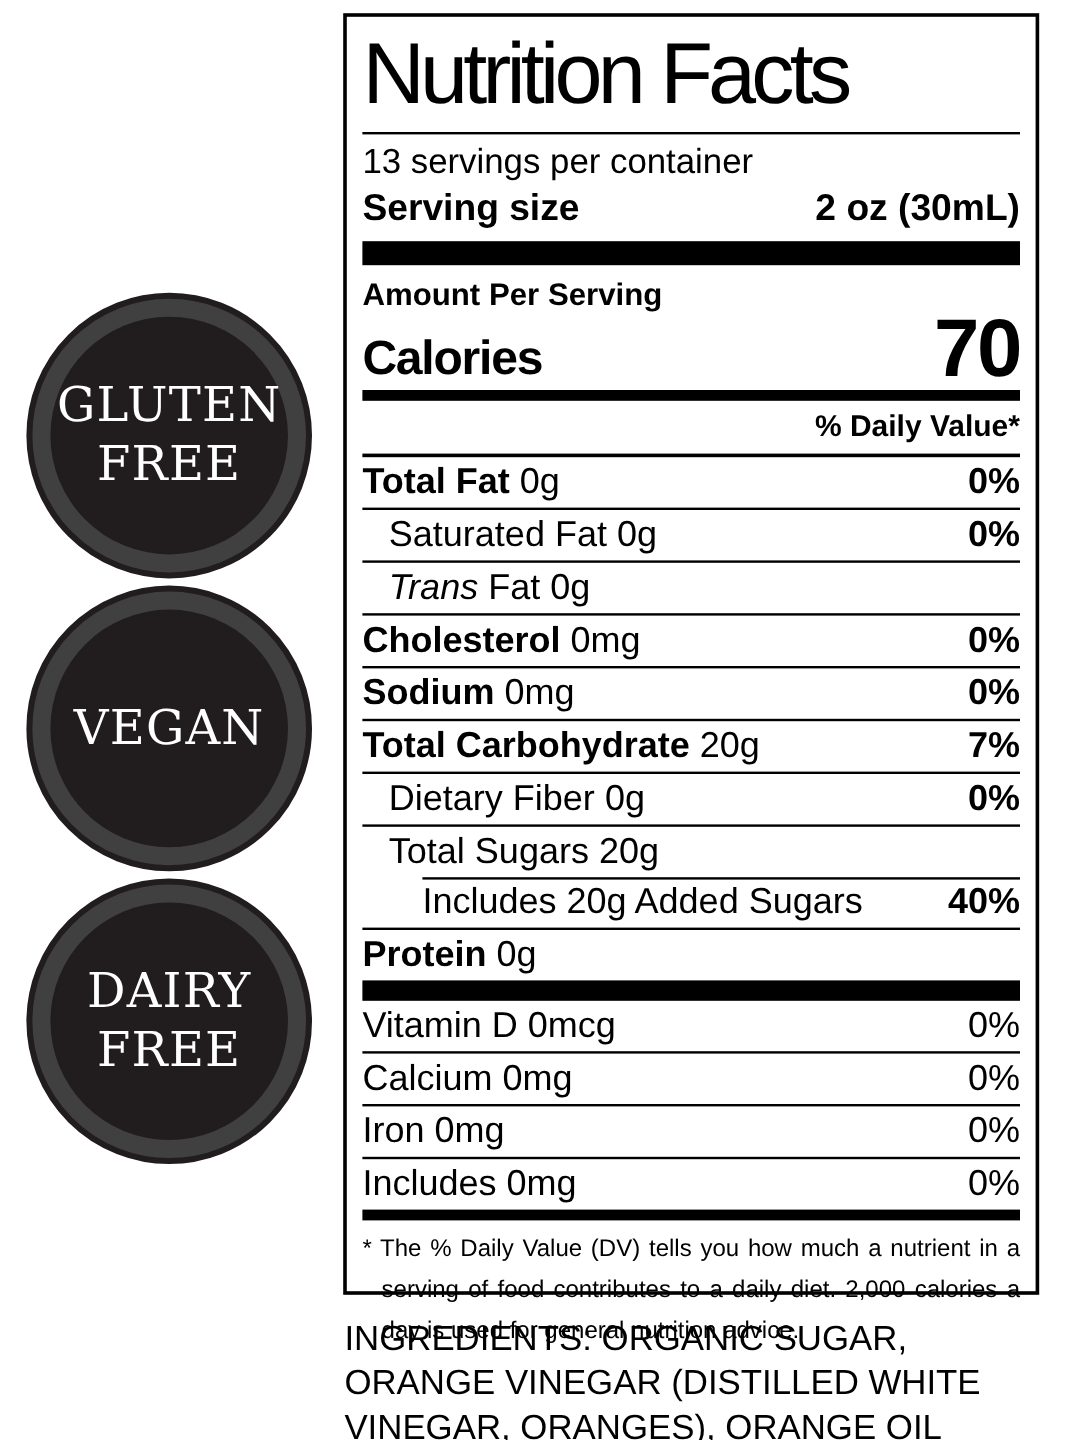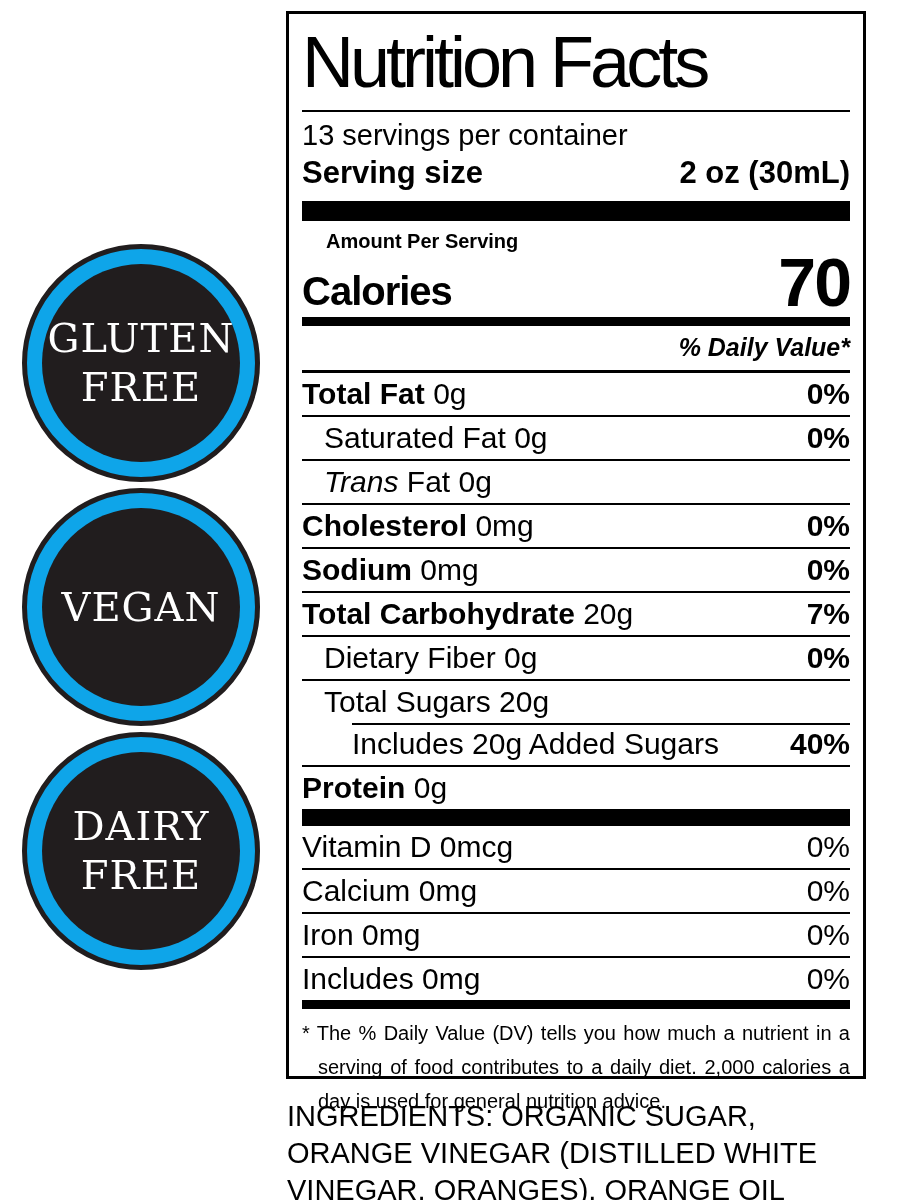--- a/index.html
+++ b/index.html
@@ -10,21 +10,21 @@
   }
 
   
   .badges {
     position:absolute; left:22px; top:244px;
     display:flex; flex-direction:column; gap:6px;
   }
   .badge {
     width:238px; height:238px; box-sizing:border-box;
     border:5px solid #211d1e; border-radius:50%;
-    background:#0ea5e9; display:flex; align-items:center; justify-content:center;
+    background:#404040; display:flex; align-items:center; justify-content:center;
   }
   .badge-disc {
     width:198px; height:198px; border-radius:50%;
     background:#211d1e; color:#fff;
     display:flex; flex-direction:column; align-items:center; justify-content:center;
     font-family:"DejaVu Serif", serif;
     font-size:40px; letter-spacing:1px; line-height:1.22; text-align:center;
   }
 
   
@@ -43,29 +43,29 @@
   .servings   { font-size:29px; padding:7px 0 1px 0; }
   .serving-size {
     display:flex; justify-content:space-between;
     font-weight:bold; font-size:31px; padding:2px 0 10px 0;
   }
   .bar { background:#000; }
   .bar-20 { height:20px; }
   .bar-17 { height:17px; }
   .bar-9  { height:9px; }
 
-  .aps { font-weight:bold; font-size:20px; padding:9px 0 0 0;margin-left:24px; }
+  .aps { font-weight:bold; font-size:26px; padding:9px 0 0 0; }
   .calories-row {
     display:flex; justify-content:space-between; align-items:flex-end;
     padding:2px 0 6px 0;
   }
   .calories-label { font-size:40px; font-weight:bold; letter-spacing:-1px; line-height:1; }
   .calories-value { font-size:68px; font-weight:bold; letter-spacing:-2px; line-height:0.82; }
 
-  .dv-header { text-align:right; font-weight:bold; font-size:25px; padding:7px 0 8px 0;font-style:italic; }
+  .dv-header { text-align:right; font-weight:bold; font-size:25px; padding:7px 0 8px 0; }
 
   .rows .row { border-top:2px solid #000; }
   .rows .row:first-child { border-top:none; }
   .row {
     display:flex; justify-content:space-between; align-items:baseline;
     font-size:30px; line-height:32px; padding:5px 0;
   }
   .row .nm b { font-weight:bold; }
   .row .pct { font-weight:bold; white-space:nowrap; }
   .vrows .row .pct { font-weight:normal; }

